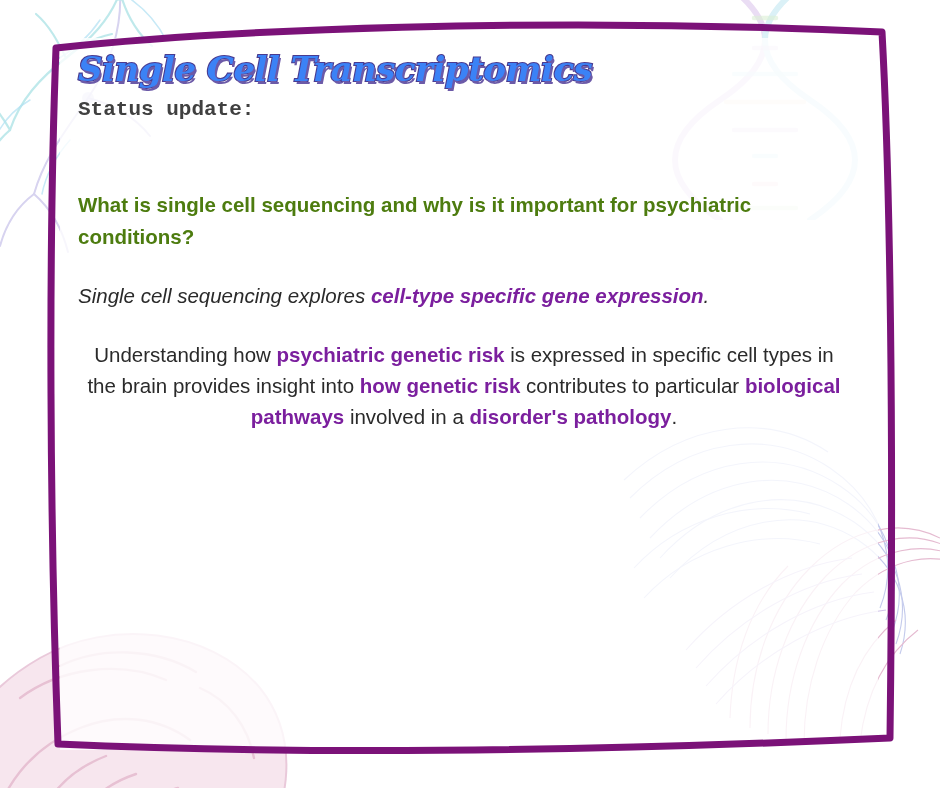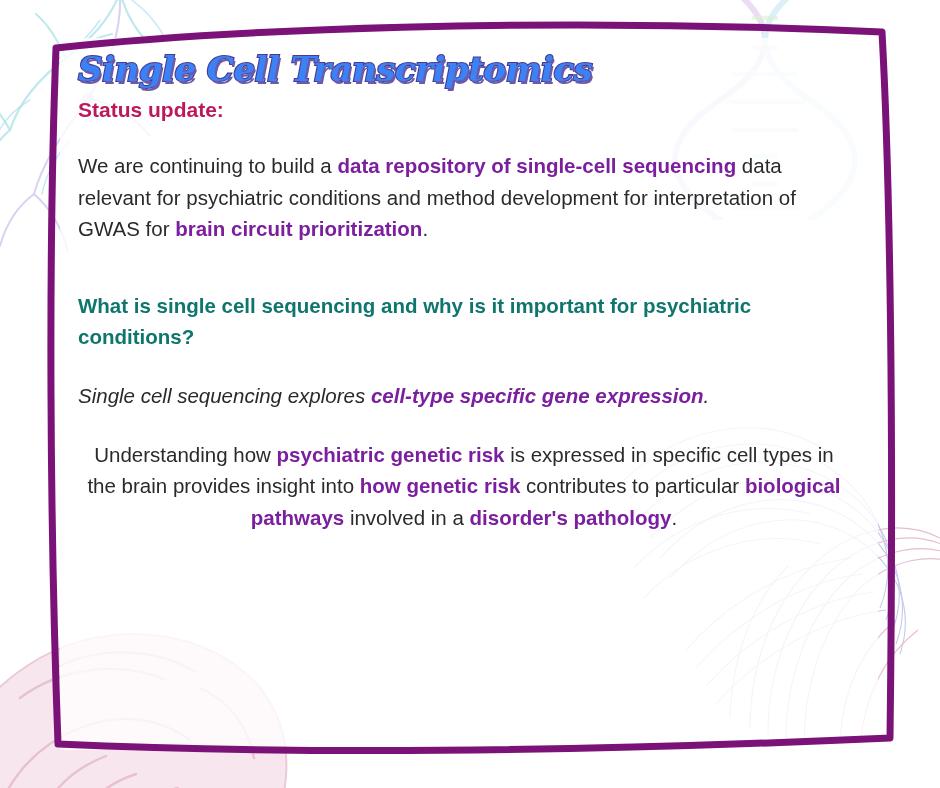--- a/index.html
+++ b/index.html
@@ -106,36 +106,37 @@
     paint-order: stroke fill;
     text-shadow: 2px 3px 0 #6c5aa8;
     margin: 5px 0 6px 0;
     line-height: 1.1;
     white-space: nowrap;
   }
 
   .status-line {
     font-size: 21px;
     font-weight: bold;
-    color: #be185d;
+    color: #404040;
     margin: 10px 0 0 0;
+    font-family: Liberation Mono, monospace;
   }
 
   p.body {
     font-size: 20.5px;
     line-height: 1.52;
     color: #2a2a2a;
     margin: 28px 0 0 0;
     max-width: 772px;
   }
 
   p.body.q {
     font-weight: bold;
-    color: #0f766e;
-    margin-top: 46px;
+    color: #4d7c0f;
+    margin-top: 68px;
   }
 
   strong.hl {
     color: #7b1f9e;
     font-weight: bold;
   }
 
   .gap-sm { margin-top: 30px; font-style: italic; }
   .gap-md { margin-top: 38px; text-align: center; }
 </style>
@@ -244,21 +245,20 @@
   <svg class="frame" viewBox="0 0 900 770">
     <path d="M36 40 C200 22 520 8 862 24 C870 170 874 420 870 730 C600 742 300 748 38 736 C30 520 28 250 36 40 Z" fill="none" stroke="#7b1278" stroke-width="7" stroke-linejoin="round" stroke-linecap="round"></path>
   </svg>
 
   <div class="content">
 
     <h1 class="title">Single Cell Transcriptomics</h1>
 
     <div class="status-line">Status update:</div>
 
-    <p class="body" id="p1">We are continuing to build a <strong class="hl">data repository of single-cell sequencing</strong> data relevant for psychiatric conditions and method development for interpretation of GWAS for <strong class="hl">brain circuit prioritization</strong>.</p>
 
     <p class="body q" id="p2">What is single cell sequencing and why is it important for psychiatric conditions?</p>
 
     <p class="body gap-sm" id="p3">Single cell sequencing explores <strong class="hl">cell-type specific gene expression</strong>.</p>
 
     <p class="body gap-md" id="p4">Understanding how <strong class="hl">psychiatric genetic risk</strong> is expressed in specific cell types in the brain provides insight into <strong class="hl">how genetic risk</strong> contributes to particular <strong class="hl">biological pathways</strong> involved in a <strong class="hl">disorder's pathology</strong>.</p>
   </div>
 </div>
 
 </body></html>

